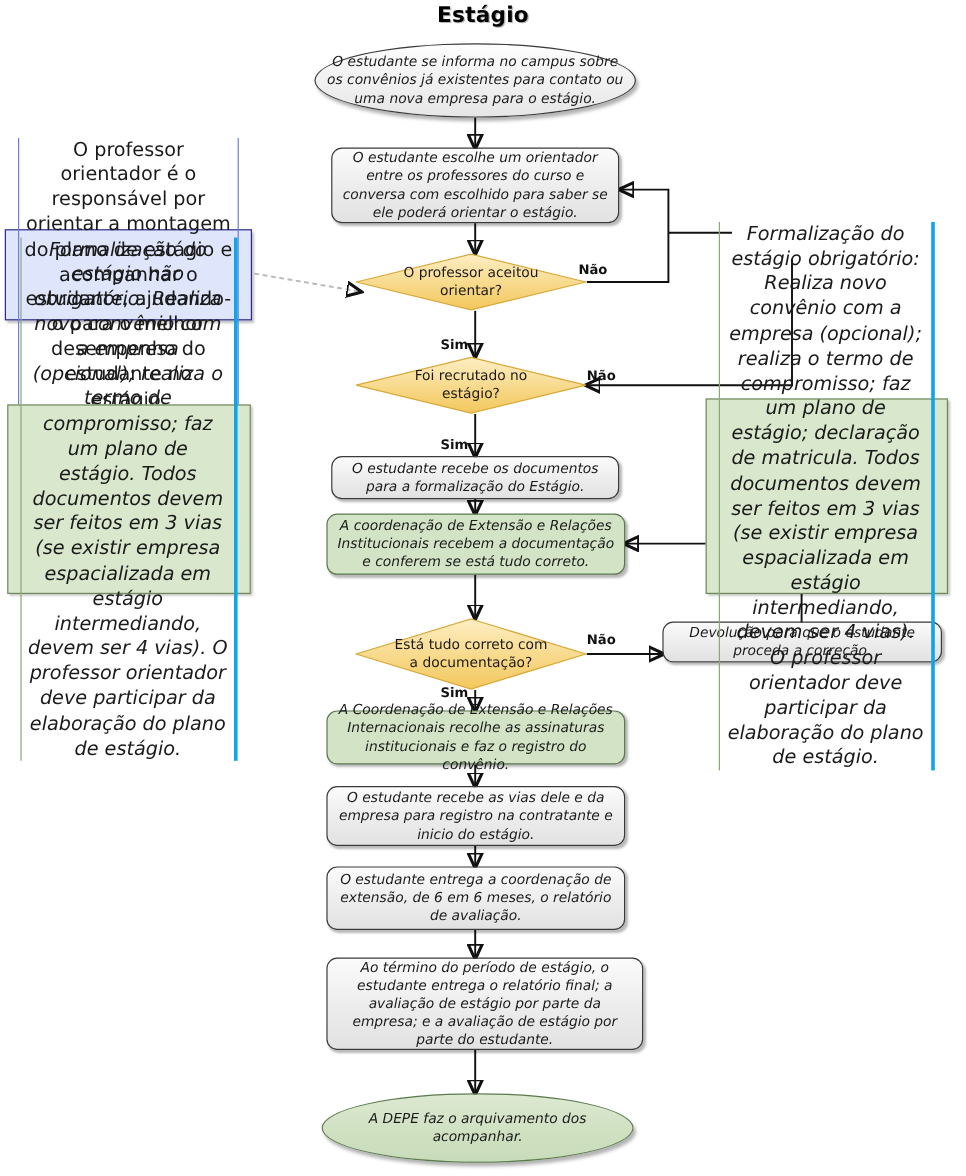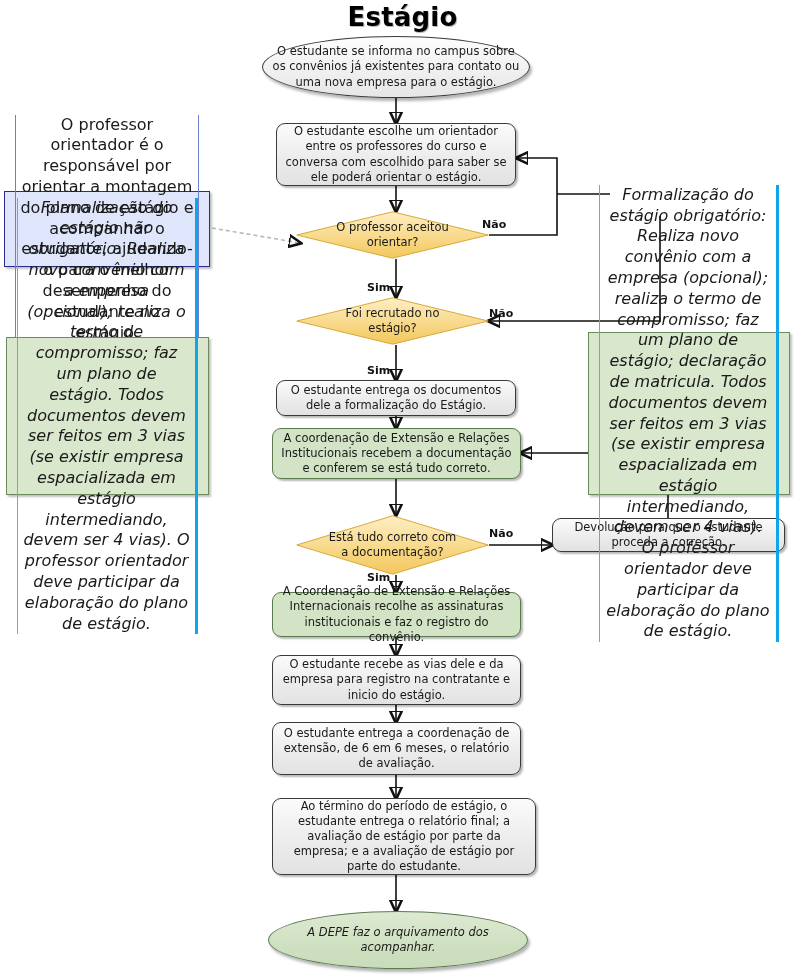--- a/index.html
+++ b/index.html
@@ -3,27 +3,27 @@
 <meta charset="utf-8">
 <style>
   html,body{margin:0;padding:0;background:#ffffff;}
   body{width:805px;height:980px;position:relative;
        font-family:"DejaVu Sans","Liberation Sans",sans-serif;
        color:#1a1a1a;overflow:hidden;}
 
   #canvas{position:absolute;left:0;top:0;width:805px;height:980px;}
 
   .title{position:absolute;left:0;top:2px;width:805px;text-align:center;
-         font-size:26px;font-weight:bold;letter-spacing:.2px;color:#000;
+         font-size:18px;font-weight:bold;letter-spacing:.2px;color:#000;
          text-shadow:1px 1px 0 #b9b9b9;}
 
   
   .node{position:absolute;box-sizing:border-box;display:flex;
         align-items:center;justify-content:center;text-align:center;
-        font-size:11.5px;line-height:1.32;padding:4px 8px;}
+        font-size:11.5px;line-height:1.32;padding:4px 8px;font-style:italic;}
 
   .proc{border:1px solid #3a3a3a;border-radius:9px;
         background:linear-gradient(180deg,#fbfbfb 0%,#ececec 55%,#e2e2e2 100%);
         box-shadow:2px 2px 2px rgba(0,0,0,.28);}
 
   .procg{border:1px solid #5b7a4e;border-radius:9px;
          background:linear-gradient(180deg,#dbe8cf 0%,#cfe0c1 60%,#c6daб7 100%);
          background-color:#d3e3c5;
          box-shadow:2px 2px 2px rgba(0,0,0,.28);}
 
@@ -141,21 +141,21 @@
 
 
   <div class="dia" style="left:296px;top:297px;width:193px;height:48px;">
     <svg class="shape" viewBox="0 0 193 48" preserveAspectRatio="none">
       <polygon points="96.5,0.8 192.2,24 96.5,47.2 0.8,24" fill="url(#gy1)" stroke="#d8a93a" stroke-width="1"></polygon>
     </svg>
     <div class="lbl">Foi recrutado no estágio?</div>
   </div>
 
   <div class="node proc" style="left:276px;top:380px;width:240px;height:36px;">
-    <span>O estudante entrega os documentos dele a formalização do Estágio.</span>
+    <span>O estudante recebe os documentos para a formalização do Estágio.</span>
   </div>
 
   <div class="node procg" style="left:272px;top:428px;width:249px;height:51px;">
     <span>A coordenação de Extensão e Relações Institucionais recebem a documentação e conferem se está tudo correto.</span>
   </div>
 
   <div class="dia" style="left:296px;top:515px;width:193px;height:60px;">
     <svg class="shape" viewBox="0 0 193 60" preserveAspectRatio="none">
       <polygon points="96.5,0.8 192.2,30 96.5,59.2 0.8,30" fill="url(#gy1)" stroke="#d8a93a" stroke-width="1"></polygon>
     </svg>

